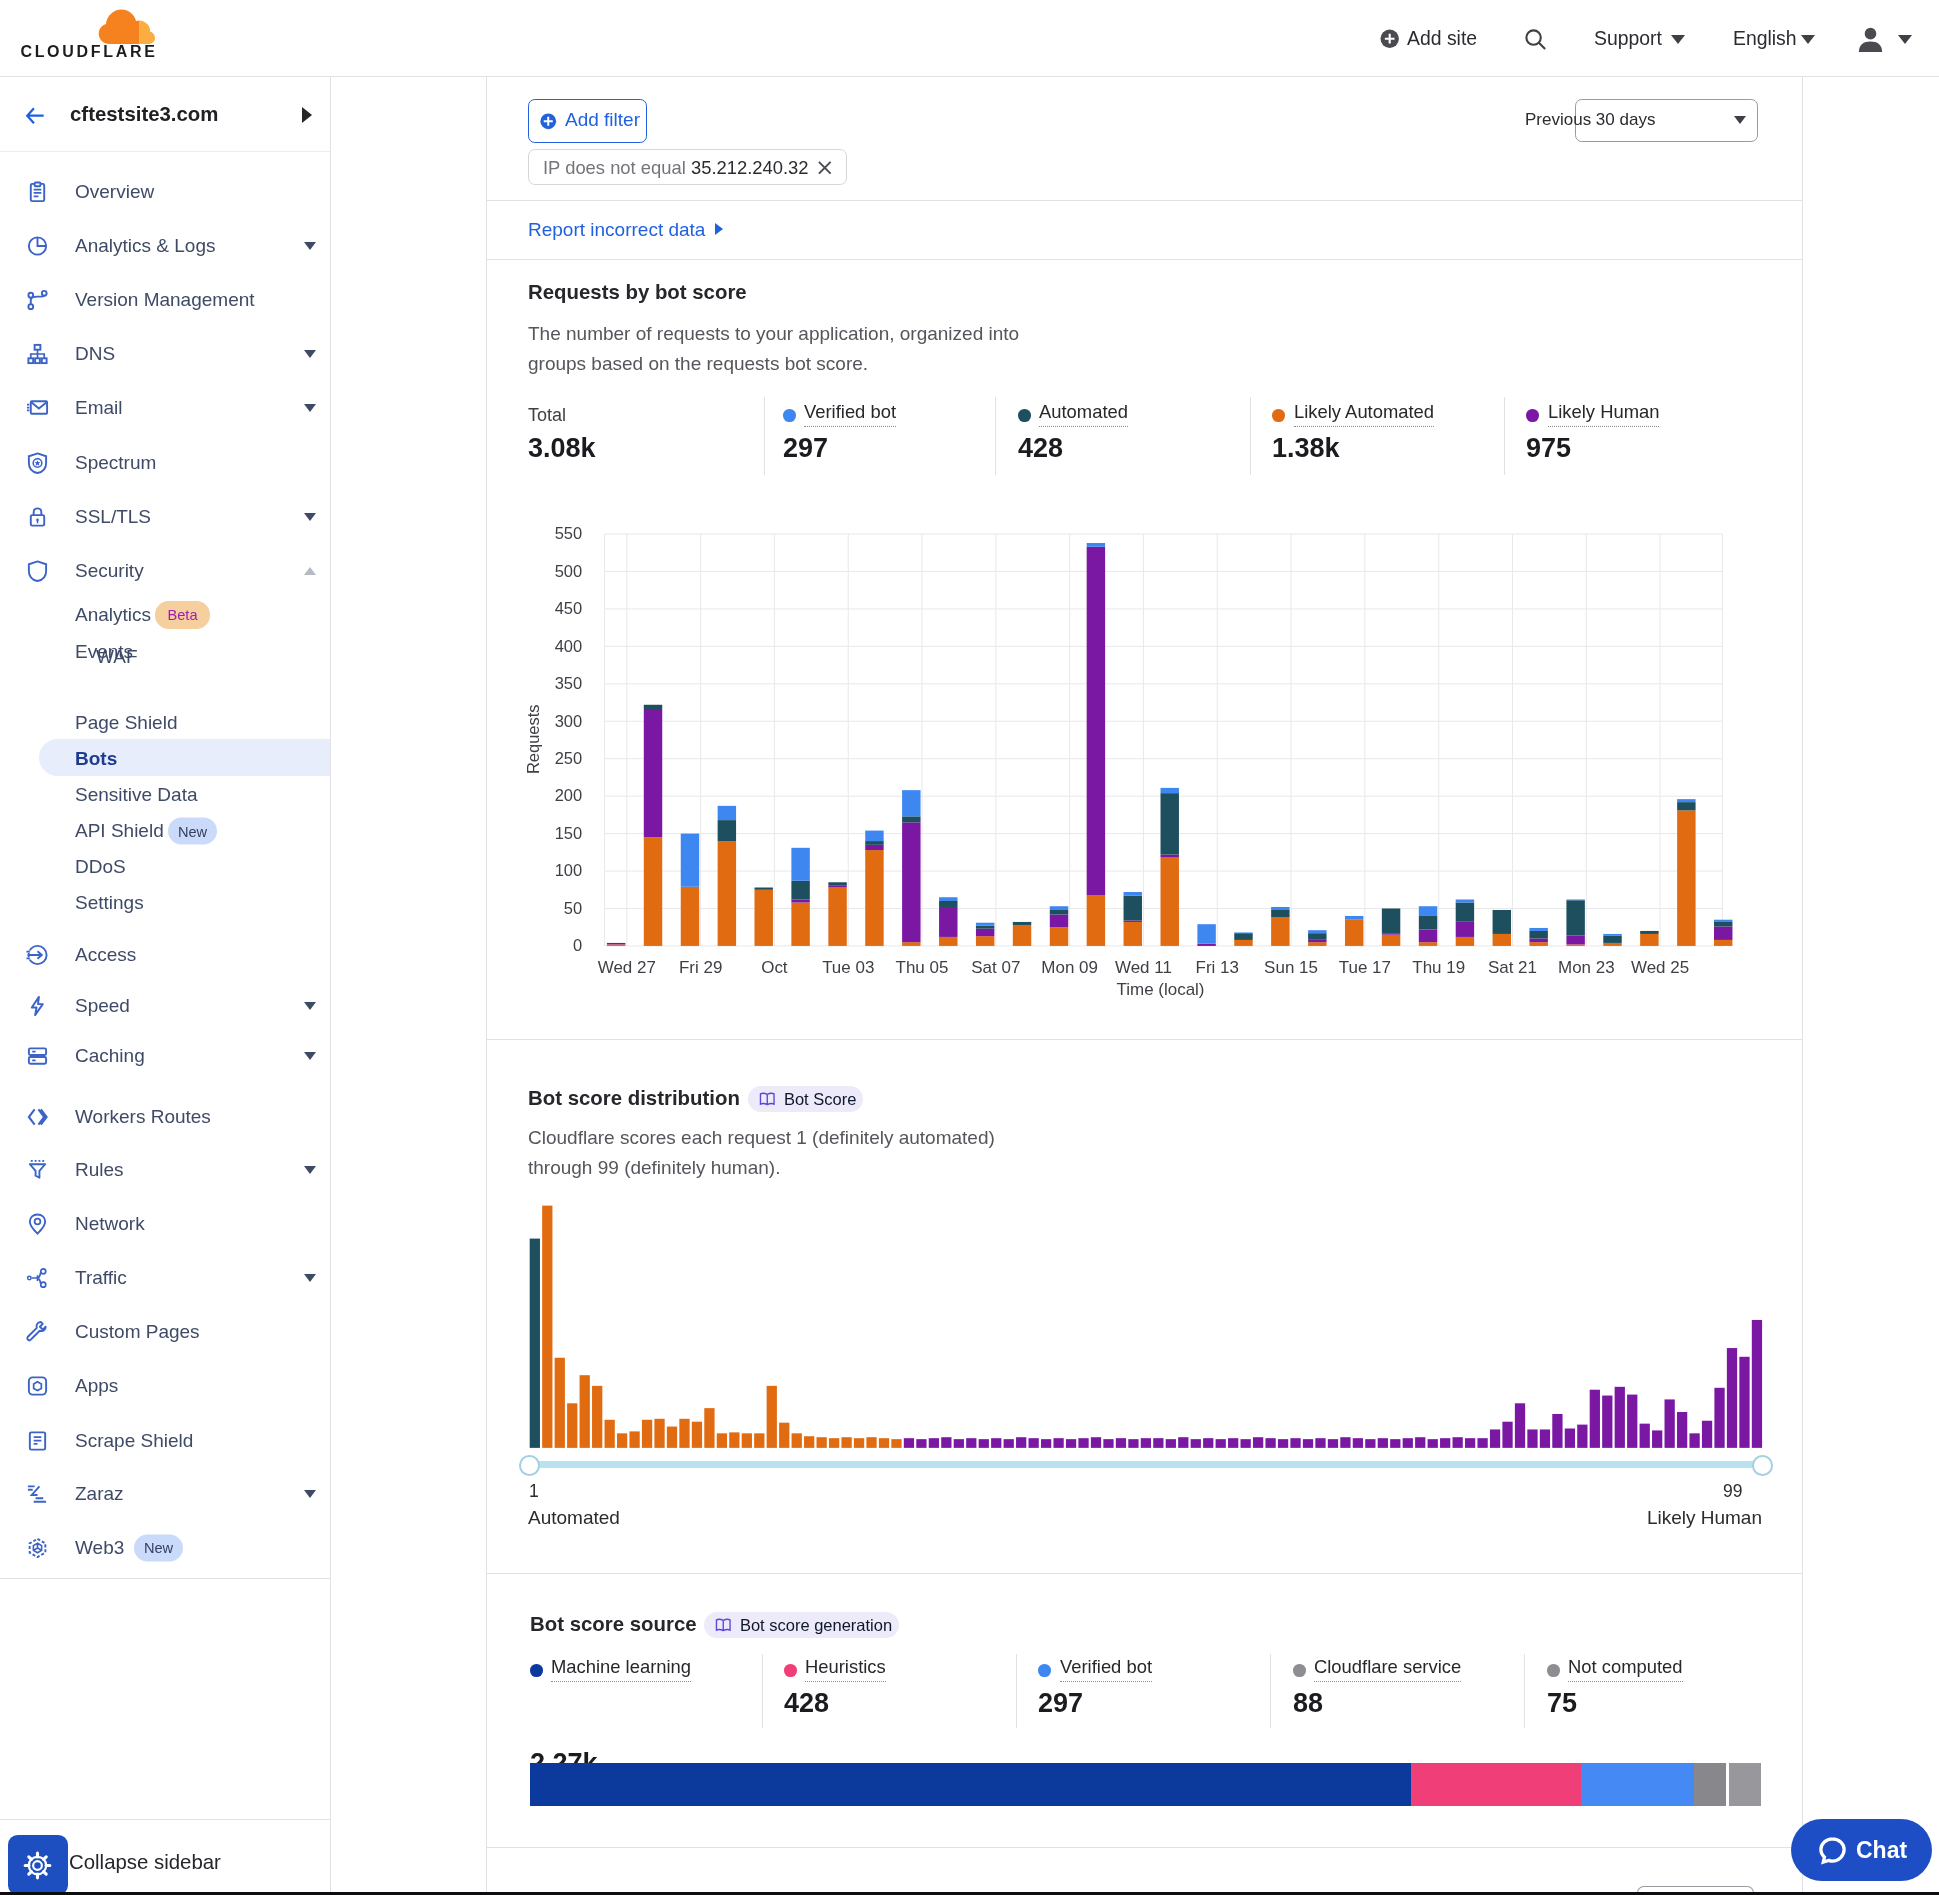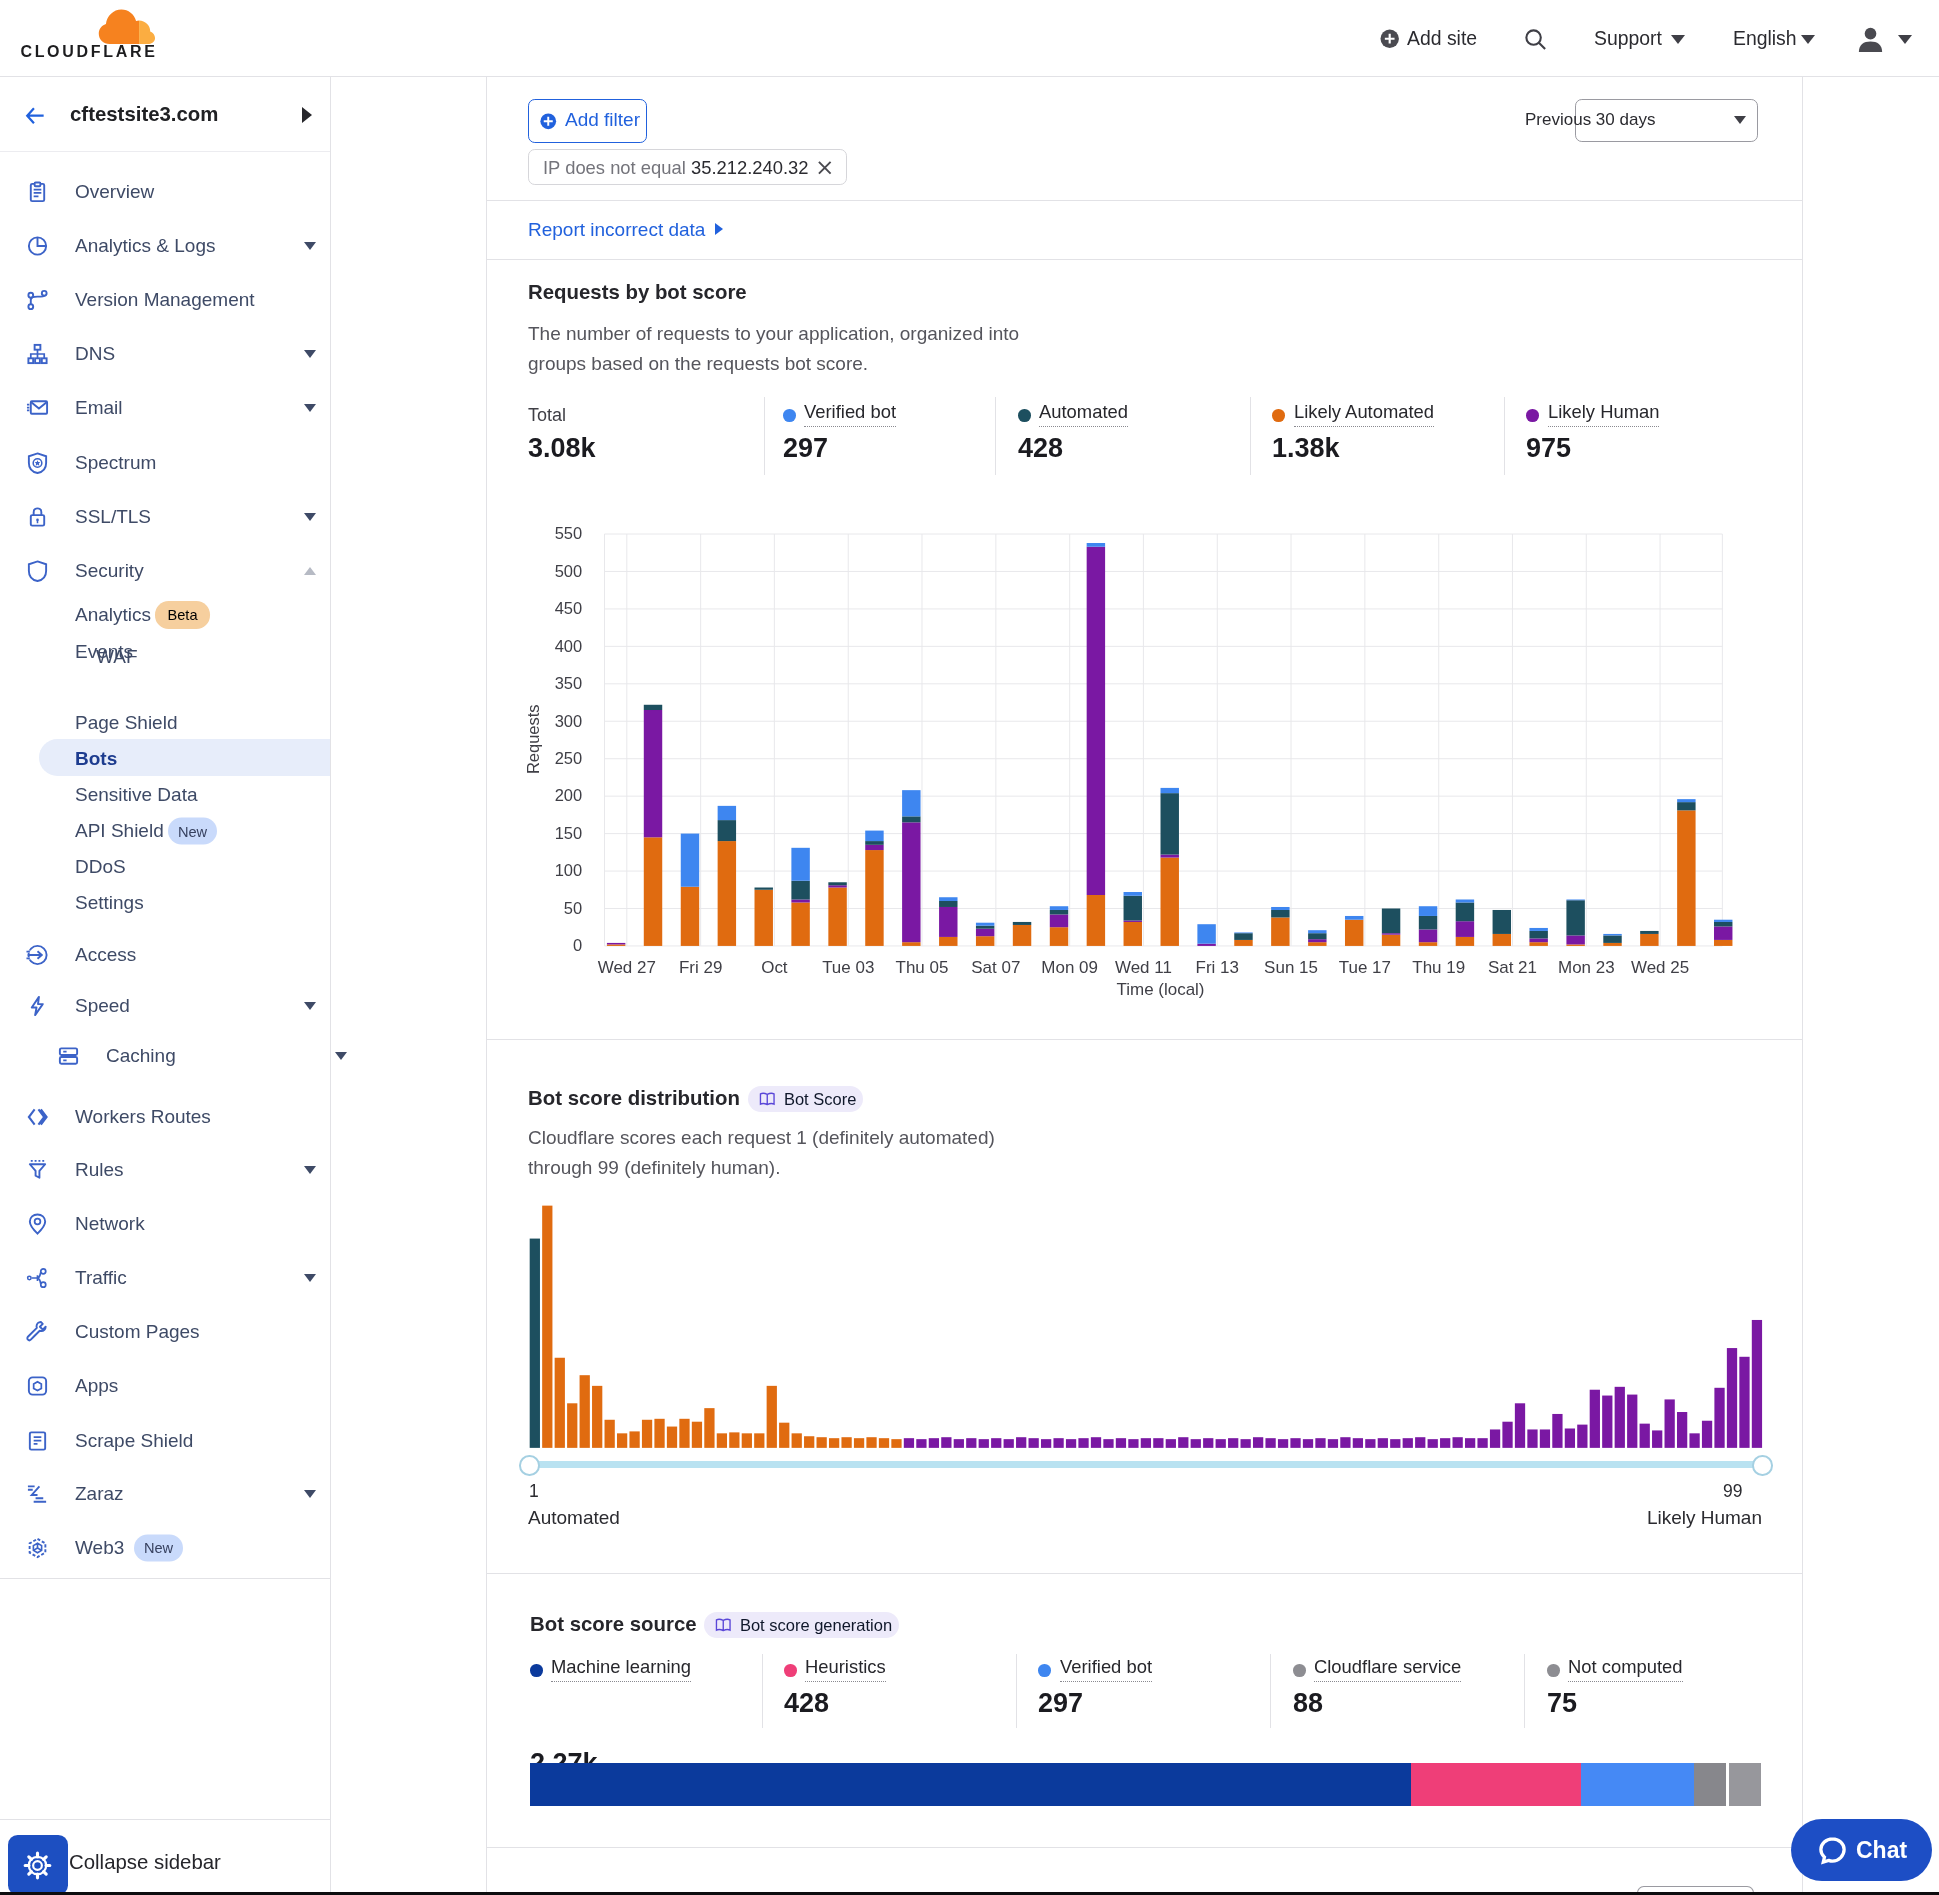--- a/index.html
+++ b/index.html
@@ -126,21 +126,21 @@
   </div>
 <div class="navitem" style="top:549px;">
     <svg width="23" height="23" viewBox="0 0 24 24">
       <path d="M12 2 L21 5 V12 C21 18 17 21.5 12 22.5 C7 21.5 3 18 3 12 V5 Z" fill="none" stroke="#3c63c8" stroke-width="2"></path>
     </svg>
     <span class="lbl">Security</span>
     <div style="position:absolute;right:13.6px;top:50%;transform:translateY(-50%);width:0;height:0;border-left:6.8px solid transparent;border-right:6.8px solid transparent;border-bottom:8.7px solid #b6bac4;"></div>
   </div>
 <div class="subitem" style="top:597px;">
     <span class="lbl">Analytics</span>
-    <span class="badge" style="left:155px;width:55px;height:28px;background:#f6cf9e;color:#000000;">Beta</span>
+    <span class="badge" style="left:155px;width:55px;height:28px;background:#f6cf9e;color:#a21caf;">Beta</span>
   </div>
 <div class="subitem" style="top:634px;">
     <span class="lbl">Events</span>
   </div>
 <div class="subitem" style="top:639px;margin-left:21px;">
     <span class="lbl">WAF</span>
   </div>
 <div class="subitem" style="top:705px;">
     <span class="lbl">Page Shield</span>
   </div>
@@ -170,21 +170,21 @@
     </svg>
     <span class="lbl">Access</span>
   </div>
 <div class="navitem" style="top:984px;">
     <svg width="23" height="23" viewBox="0 0 24 24">
       <path d="M13.5 2.5 L6 13.5 H11 L9.5 21.5 L17.5 10 H12.5 Z" fill="none" stroke="#3c63c8" stroke-width="2" stroke-linejoin="round"></path>
     </svg>
     <span class="lbl">Speed</span>
     <div class="caret"></div>
   </div>
-<div class="navitem" style="top:1034px;margin-left:31px;">
+<div class="navitem" style="top:1034px;">
     <svg width="23" height="23" viewBox="0 0 24 24">
       <rect x="3" y="4" width="18" height="7" rx="1.5" fill="none" stroke="#3c63c8" stroke-width="2"></rect>
       <rect x="3" y="13" width="18" height="7" rx="1.5" fill="none" stroke="#3c63c8" stroke-width="2"></rect>
       <path d="M6.5 7.5 H10 M6.5 16.5 H10" stroke="#3c63c8" stroke-width="1.8"></path>
     </svg>
     <span class="lbl">Caching</span>
     <div class="caret"></div>
   </div>
 <div class="navitem" style="top:1095px;">
     <svg width="23" height="23" viewBox="0 0 24 24">

